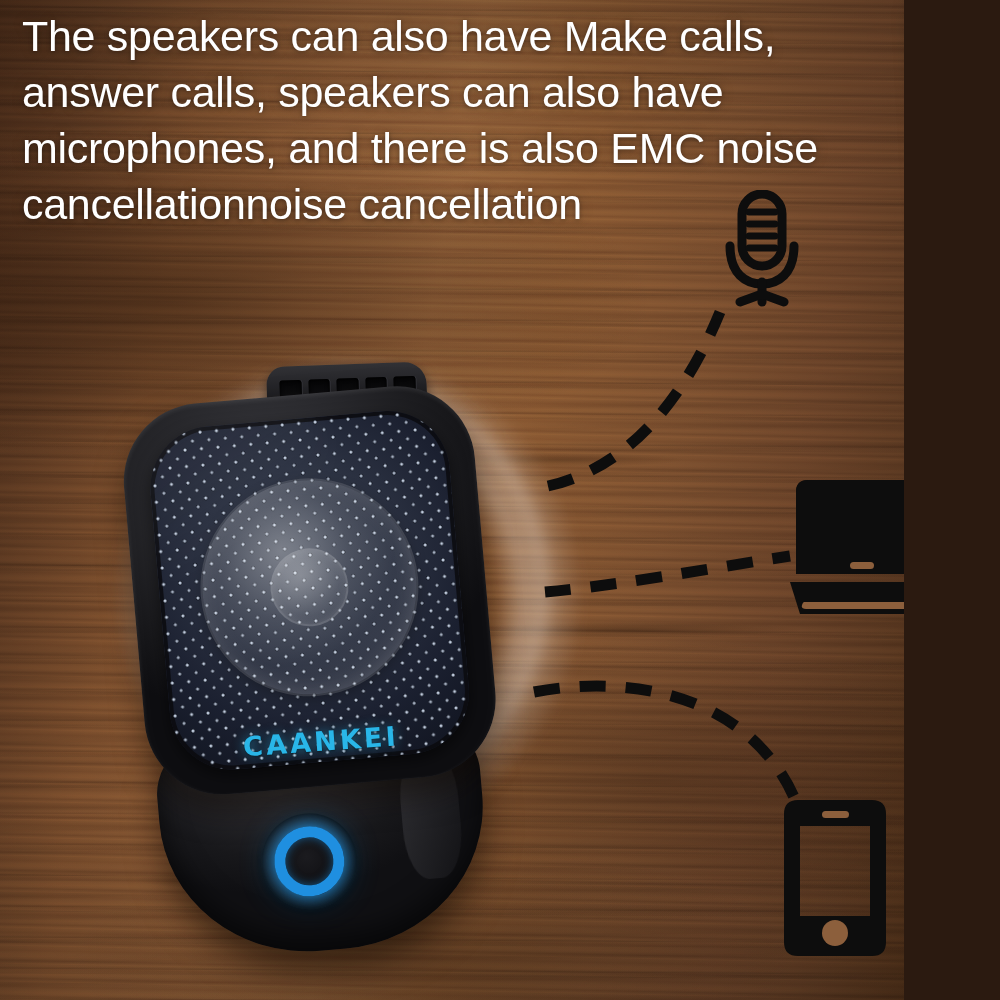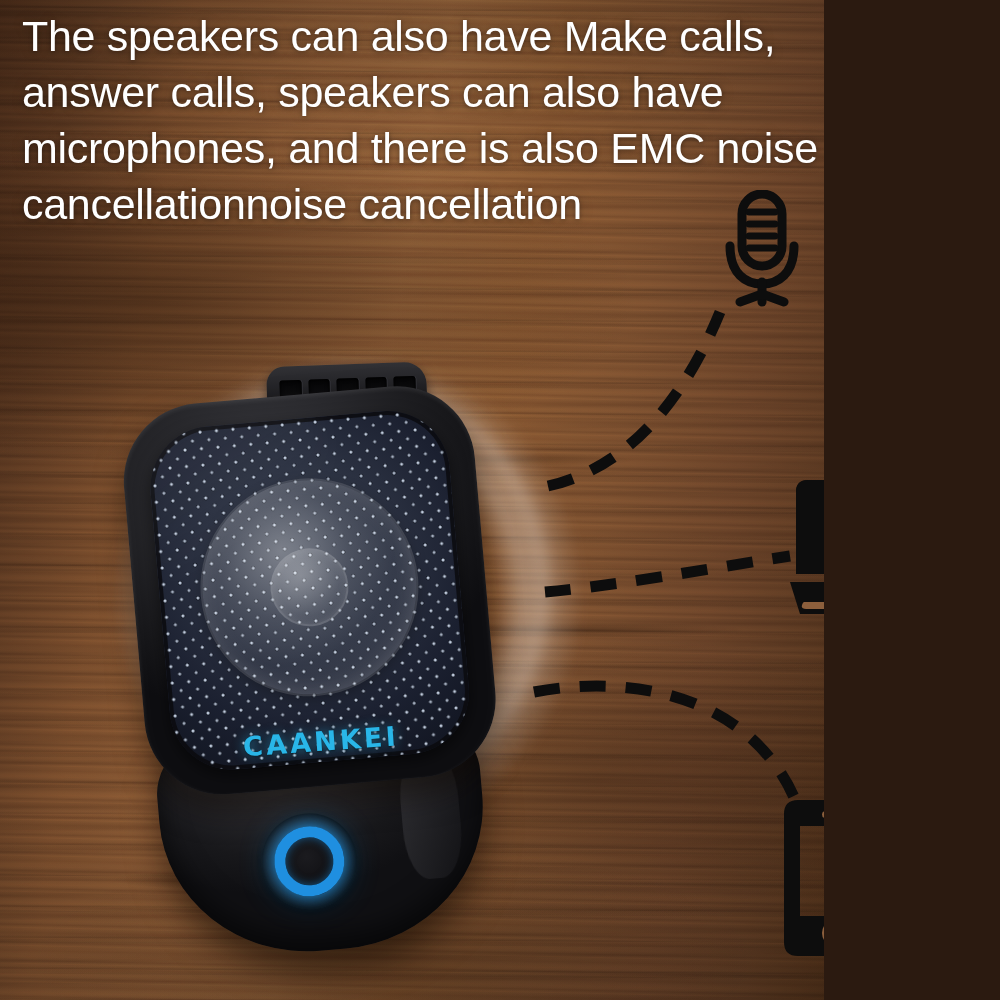--- a/index.html
+++ b/index.html
@@ -1,21 +1,21 @@
 <!DOCTYPE html>
 <html><head>
 <meta charset="utf-8">
 <title>CAANKEI Speaker Product Infographic</title>
 <style>
   html,body{margin:0;padding:0;background:#2b1a10;}
   *{box-sizing:border-box;}
 
   #stage{
     position:relative;
-    width:824px;height:1000px;
+    width:904px;height:1000px;
     overflow:hidden;
     font-family:"Liberation Sans", sans-serif;
     background:#8a5a33;
   }
 
   
   .wood-base{
     position:absolute;inset:0;
     background:
       linear-gradient(100deg,

